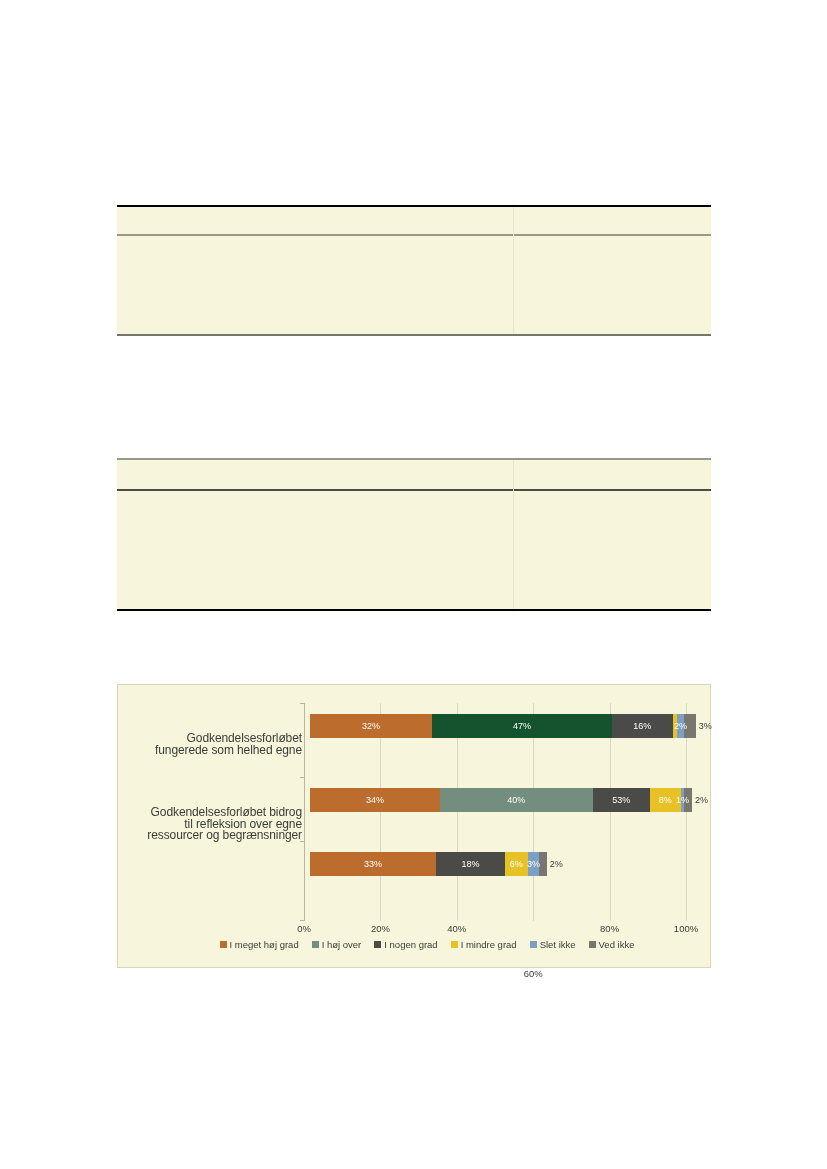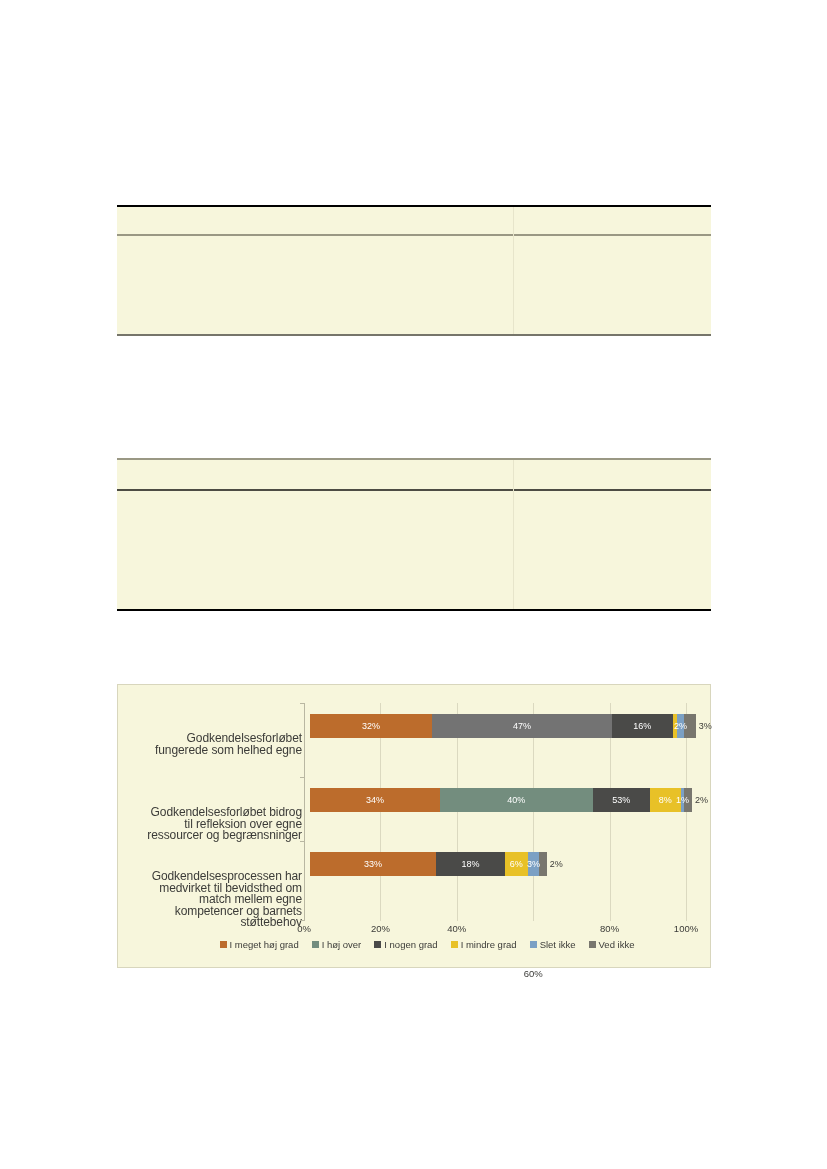--- a/index.html
+++ b/index.html
@@ -262,27 +262,20 @@
     <div class="cat-labels">
       <div class="cat-label" id="cat-label-0">
           <div>Godkendelsesforløbet</div>
           <div>fungerede som helhed egne</div>
         </div>
       <div class="cat-label" id="cat-label-1">
           <div>Godkendelsesforløbet bidrog</div>
           <div>til refleksion over egne</div>
           <div>ressourcer og begrænsninger</div>
         </div>
-      <div class="cat-label" id="cat-label-2">
-          <div>Godkendelsesprocessen har</div>
-          <div>medvirket til bevidsthed om</div>
-          <div>match mellem egne</div>
-          <div>kompetencer og barnets</div>
-          <div>støttebehov</div>
-        </div>
     </div>
 
     <div class="plot-area">
       <div class="axis-line"></div>
       <div id="gridlines">
           <div class="gridline" style="left: 20%;"></div>
           <div class="gridline" style="left: 40%;"></div>
           <div class="gridline" style="left: 60%;"></div>
           <div class="gridline" style="left: 80%;"></div>
           <div class="gridline" style="left: 100%;"></div>
@@ -290,21 +283,21 @@
       <div id="tickmarks">
           <div class="tick-mark" style="top: 0px;"></div>
           <div class="tick-mark" style="top: 74px;"></div>
           <div class="tick-mark" style="top: 138px;"></div>
           <div class="tick-mark" style="top: 217px;"></div>
         </div>
       <div class="bar-row" id="bar-row-0">
           <div class="seg" style="flex: 0 0 32%; background: rgb(188, 108, 44);">
             <span class="seg-label">32%</span>
           </div>
-          <div class="seg" style="flex: 0 0 47%; background: #737373;">
+          <div class="seg" style="flex: 0 0 47%; background: #14532d;">
             <span class="seg-label">47%</span>
           </div>
           <div class="seg" style="flex: 0 0 16%; background: rgb(74, 74, 72);">
             <span class="seg-label">16%</span>
           </div>
           <div class="seg" style="flex: 0 0 1%; background: rgb(232, 193, 39);"></div>
           <div class="seg tiny" style="flex: 0 0 2%; background: rgb(123, 160, 196);">
             <span class="seg-label">2%</span>
           </div>
           <div class="seg outside" style="flex: 0 0 3%; background: rgb(120, 118, 110);">

